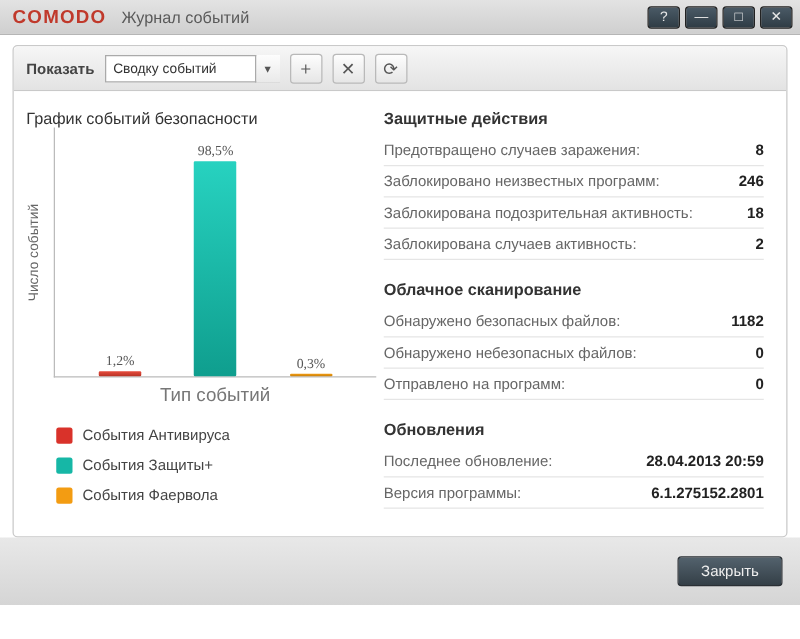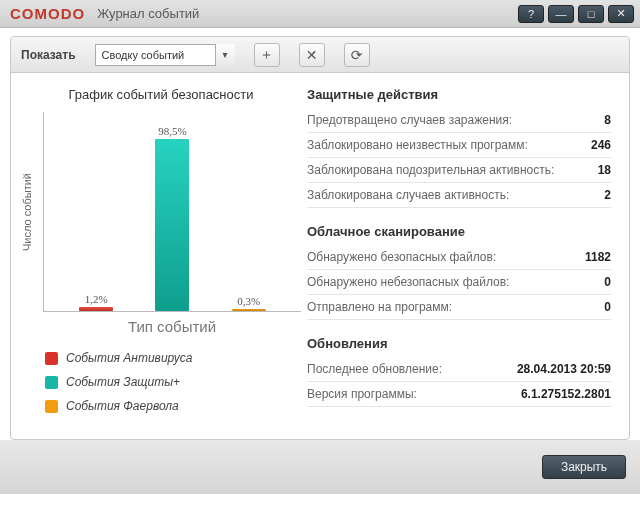--- a/index.html
+++ b/index.html
@@ -50,21 +50,21 @@
     border: 1px solid #c9c9c9;
     border-radius: 4px;
     background: #fff;
   }
   .toolbar {
     height: 36px;
     background: linear-gradient(#f6f6f6, #e3e3e3);
     border-bottom: 1px solid #c9c9c9;
     display: flex; align-items: center;
     padding: 0 10px;
-    gap: 19px;
+    gap: 8px;
     border-radius: 4px 4px 0 0;
   }
   .tb-label { font-weight: bold; color: #444; font-size: 12px; }
   .select-wrap { position: relative; }
   .select {
     width: 140px; height: 22px;
     border: 1px solid #aaa;
     background: #fff;
     padding: 0 22px 0 6px;
     font-size: 11px;
@@ -88,22 +88,21 @@
     color: #555; font-size: 14px;
     cursor: pointer;
   }
   .body {
     display: flex;
     padding: 14px 18px 16px 10px;
   }
   .left { width: 280px; }
   .right { flex: 1; margin-left: 6px; }
   .chart-title {
-    text-align: center; font-size: 13px; color: #333;
-    margin-bottom: 10px;
+    font-size: 13px; color: #333;
   }
   .chart-wrap { display: flex; height: 200px; }
   .ylabel {
     writing-mode: vertical-rl; transform: rotate(180deg);
     font-size: 11px; color: #666; text-align: center;
     width: 18px;
   }
   .chart {
     flex: 1; position: relative;
     border-left: 1px solid #bbb;
@@ -125,21 +124,21 @@
     width: 34px;
     border-radius: 1px;
   }
   .bar-red { background: linear-gradient(#e74c3c,#b83225); }
   .bar-teal { background: linear-gradient(#27d2c0,#0f9e8e); }
   .bar-orange { background: linear-gradient(#f39c12,#c87f0a); }
   .xlabel {
     text-align: center; font-size: 15px; color: #777;
     margin: 6px 0 0 22px;
   }
-  .legend { margin: 16px 0 0 24px; font-style: italic; }
+  .legend { margin: 16px 0 0 24px; }
   .legend-row {
     display: flex; align-items: center; gap: 8px;
     margin-bottom: 10px; font-size: 12px; color: #444;
   }
   .swatch {
     width: 13px; height: 13px; border-radius: 2px;
   }
   .sw-red { background: #d9322a; }
   .sw-teal { background: #16b7a6; }
   .sw-orange { background: #f39c12; }

